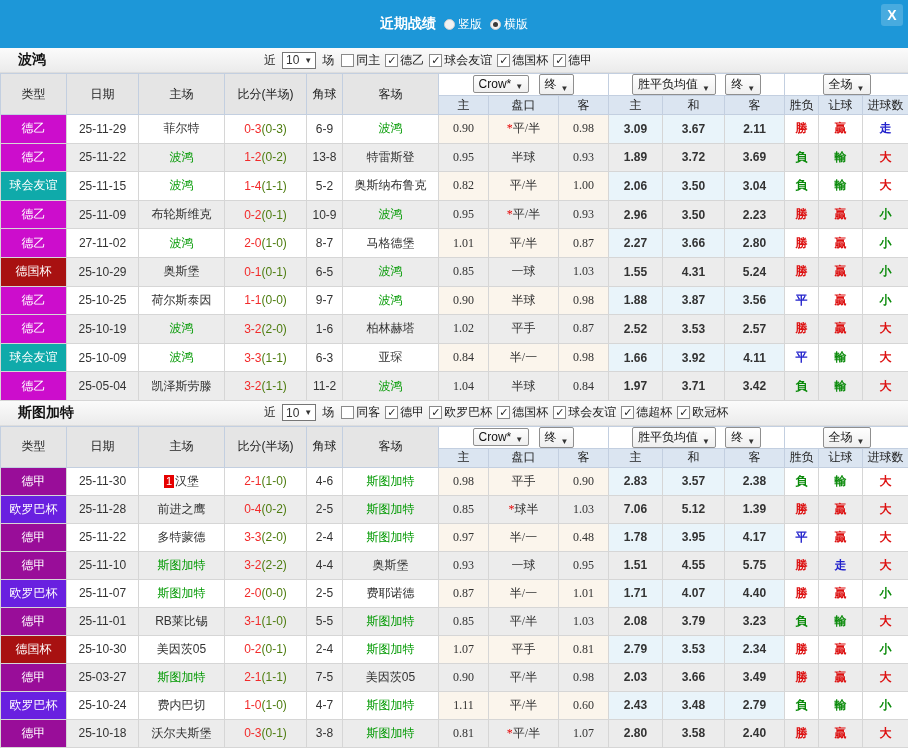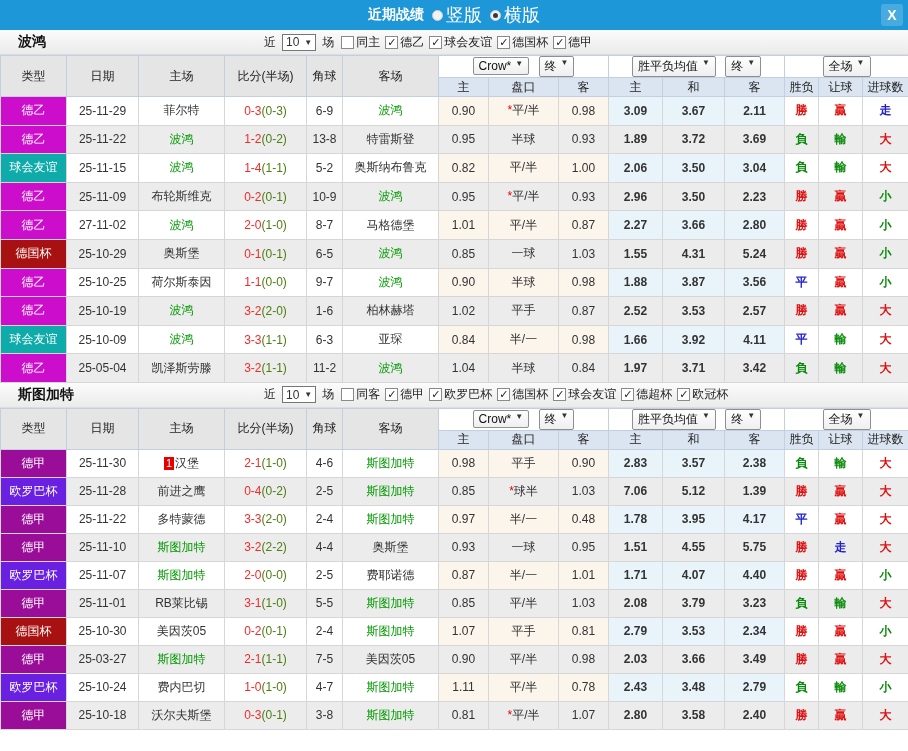--- a/index.html
+++ b/index.html
@@ -1,24 +1,24 @@
 <!DOCTYPE html>
 <html><head>
 <meta charset="utf-8">
 <style>
   * { margin:0; padding:0; box-sizing:border-box; }
   body {
     width:908px; height:751px; overflow:hidden; background:#fff;
     font-family:"Liberation Sans","DejaVu Sans",sans-serif; font-size:12px; color:#333;
   }
   
-  .titlebar { position:relative; height:30px; background:#1d97d8;
+  .titlebar { position:relative; height:48px; background:#1d97d8;
     display:flex; align-items:center; justify-content:center; gap:8px; }
   .window-title { color:#fff; font-weight:bold; font-size:14px; }
-  .rad-opt { display:flex; align-items:center; gap:3px; color:#fff; font-size:18px; cursor:pointer; }
+  .rad-opt { display:flex; align-items:center; gap:3px; color:#fff; font-size:12px; cursor:pointer; }
   .rad { width:11px; height:11px; border-radius:50%; background:#f2f2f2; border:1px solid #cfcfcf; position:relative; display:inline-block; }
   .rad.on::after { content:""; position:absolute; left:2px; top:2px; right:2px; bottom:2px; border-radius:50%; background:#3a3a3a; }
   .close-btn { position:absolute; right:5px; top:4px; width:22px; height:22px; background:#48abdf;
     border-radius:3px; color:#fff; font-weight:bold; text-align:center; line-height:22px; font-size:14px; cursor:pointer; }
   
   .sec-head { height:25px; background:linear-gradient(#fbfbfb,#ebebeb); border-bottom:1px solid #ddd;
     display:flex; align-items:center; font-size:12px; }
   .team-name { font-weight:bold; font-size:14px; color:#111; padding-left:18px; width:262px; flex:none; }
   .filters { display:flex; align-items:center; white-space:nowrap; }
   .f-text { margin:0 2px; color:#222; }
@@ -28,28 +28,28 @@
   .cb-label { display:inline-flex; align-items:center; margin-left:5px; cursor:pointer; color:#222; }
   .cb { display:inline-block; width:13px; height:13px; border:1px solid #8a8a8a; background:#fff;
     font-size:11px; line-height:11px; text-align:center; color:#222; margin-right:2px; }
   
   table { border-collapse:collapse; table-layout:fixed; width:908px; font-size:12px; text-align:center; }
   thead th { border:1px solid #c3cfe0; font-weight:normal; color:#222; overflow:hidden; }
   tr.group-row { height:22px; }
   tr.group-row th.grp { background:#fff; }
   tr.sub-row th { height:19px; background:#dbe5f1; }
   th.rspan { background:#e5e5e5; }
-  .dd-btn { display:inline-flex; align-items:flex-start; background:linear-gradient(#fff,#efefef);
+  .dd-btn { display:inline-flex; align-items:flex-end; background:linear-gradient(#fff,#efefef);
     border:1px solid #8f8f8f; border-radius:2px; padding:1px 5px; font-size:12px; color:#111; margin:0 3px; cursor:pointer; }
   .dd-btn .caret { font-size:8px; margin-left:4px; color:#333; }
   tbody td { border:1px solid #d6d6d6; color:#333; overflow:hidden; white-space:nowrap; }
   .section-0 tbody tr { height:28.6px; }
   .section-1 tbody tr { height:28px; }
   tbody tr.alt td { background:#ececec; }
-  tbody td.c-cream { background:#fbf5ec; }
+  tbody td.c-cream { background:#fbf5ec;font-family:Liberation Serif, serif; }
   tbody td.c-blue  { background:#e9f4fa;font-weight:bold; }
   td.td-league { color:#fff; }
   .ft { color:#f22a2a; }
   .ht { color:#4d7c0f; }
   .self { color:#009900; }
   .res-red { color:#dd1111; font-weight:bold; }
   .res-green { color:#0a8a0a; font-weight:bold; }
   .res-blue { color:#2222cc; font-weight:bold; }
   .rank { display:inline-block; background:#e60000; color:#fff; padding:0 2px; margin-right:1px; font-size:11px; line-height:13px; }
   .star { color:#e60000; }
@@ -589,21 +589,21 @@
         </tr>
         <tr>
           <td class="td-league" style="background: rgb(105, 32, 224);">欧罗巴杯</td>
           <td class="td-date">25-10-24</td>
           <td class="td-home"><span>费内巴切</span></td>
           <td class="td-score"><span class="ft">1-0</span><span class="ht">(1-0)</span></td>
           <td class="td-corners">4-7</td>
           <td class="td-away"><span class="self">斯图加特</span></td>
           <td class="c-cream">1.11</td>
           <td class="c-cream"><span>平/半</span></td>
-          <td class="c-cream">0.78</td>
+          <td class="c-cream">0.60</td>
           <td class="c-blue">2.43</td>
           <td class="c-blue">3.48</td>
           <td class="c-blue">2.79</td>
           <td class="res-green">負</td>
           <td class="res-green">輸</td>
           <td class="res-green">小</td>
         </tr>
         <tr class="alt">
           <td class="td-league" style="background: rgb(153, 13, 153);">德甲</td>
           <td class="td-date">25-10-18</td>

